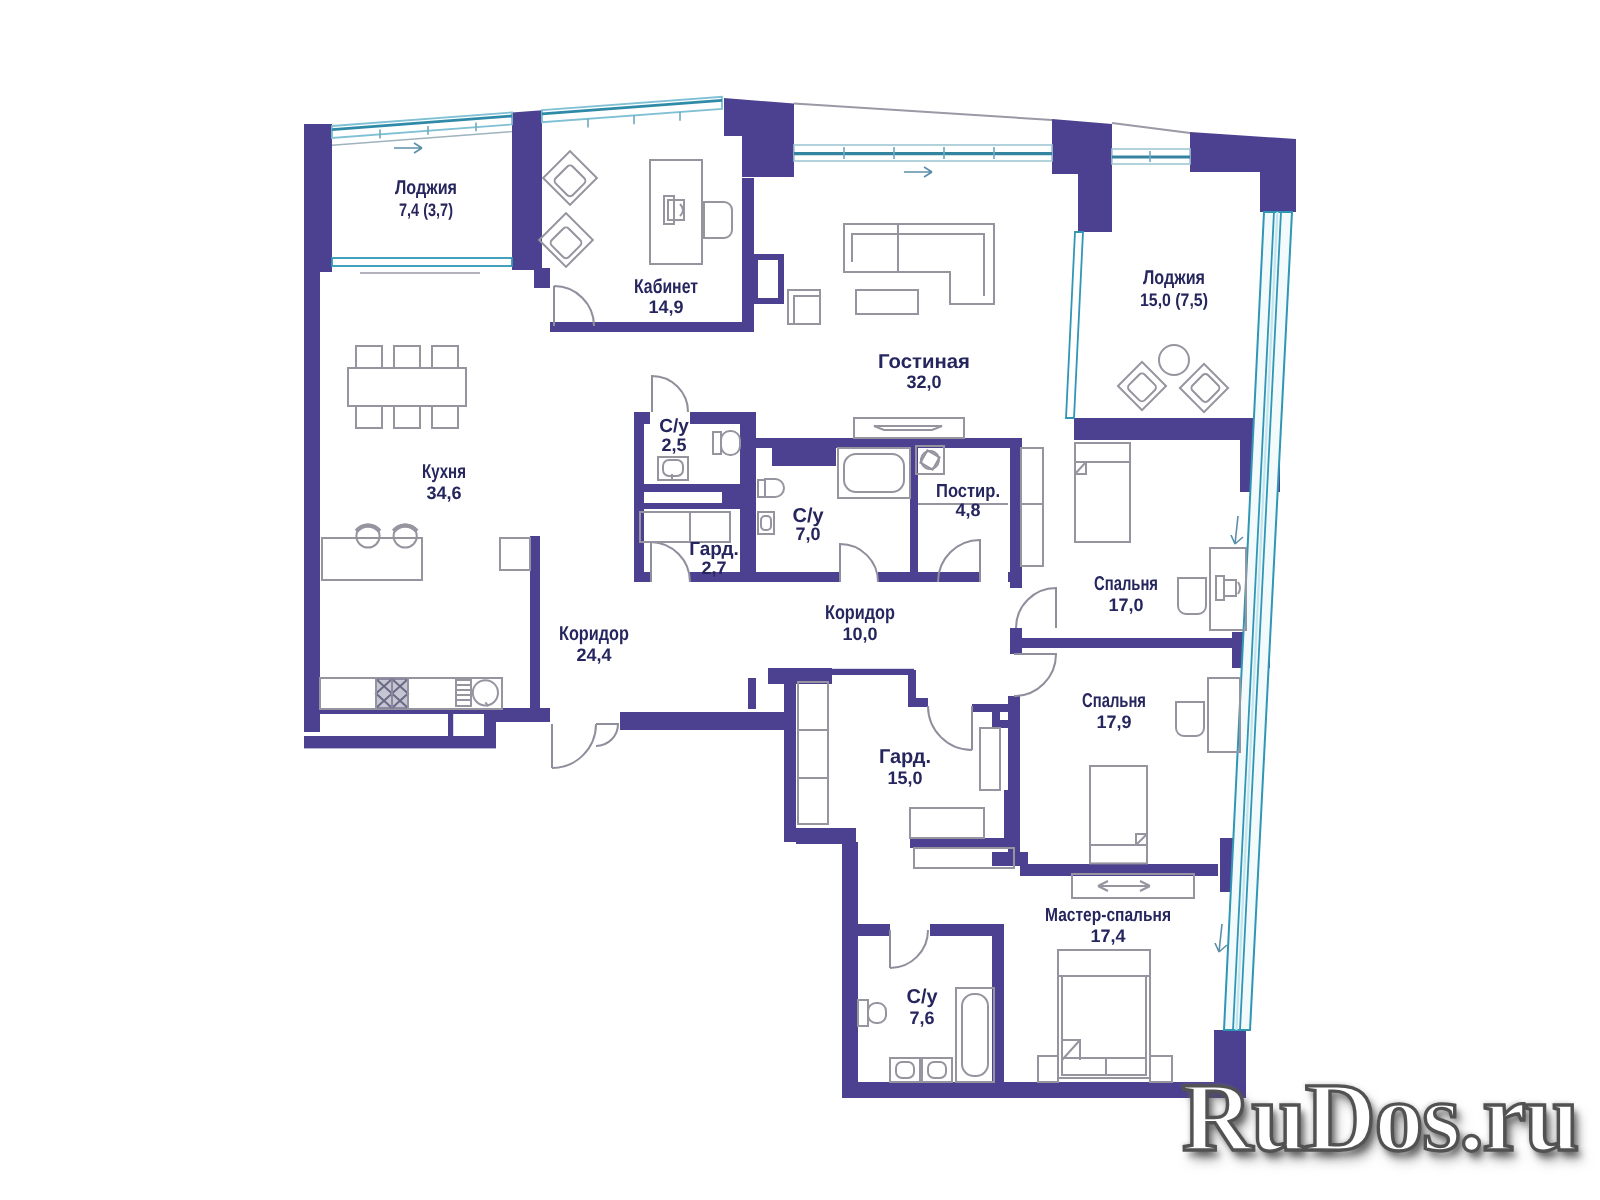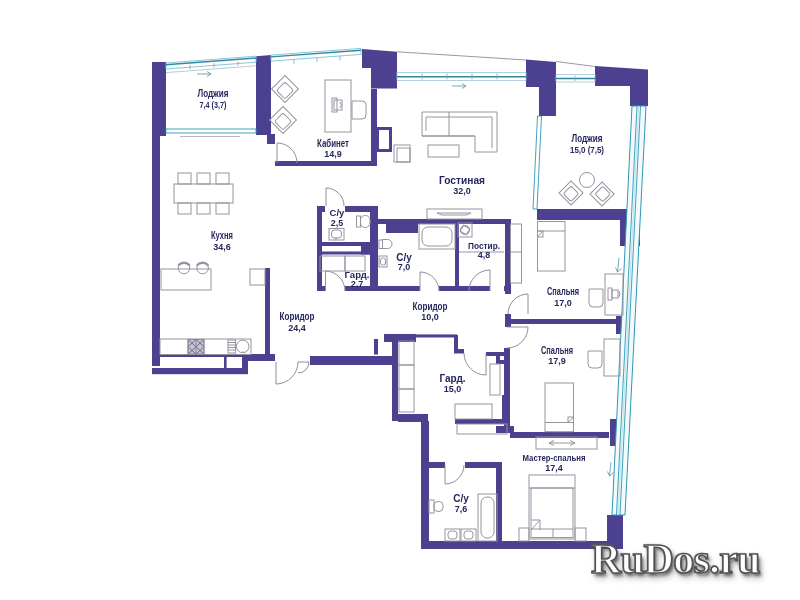--- a/index.html
+++ b/index.html
@@ -485,14 +485,14 @@
 <text x="452.5" y="392" text-anchor="middle" font-size="9">15,0</text>
 
 <text x="554" y="460.5" text-anchor="middle" font-size="9.5" textLength="63" lengthAdjust="spacingAndGlyphs">Мастер-спальня</text>
 <text x="554" y="471" text-anchor="middle" font-size="9">17,4</text>
 
 <text x="461" y="501.5" text-anchor="middle">С/у</text>
 <text x="461" y="512" text-anchor="middle" font-size="9">7,6</text>
 </g>
 </svg>
 
-<div id="watermark" style="position:absolute;left:591px;top:536px;font-family:'Liberation Serif',serif;font-weight:bold;font-size:42px;line-height:46px;letter-spacing:-0.6px;color:#ffffff;-webkit-text-stroke:1.7px #525252;text-shadow:2px 3px 3px rgba(80,80,80,0.8),3px 5px 6px rgba(100,100,100,0.55),-1px -1px 2px rgba(130,130,130,0.4);white-space:nowrap;">RuDos.ru</div>
+<div id="watermark" style="position:absolute;left:591px;top:536px;font-family:'Liberation Serif',serif;font-weight:bold;font-size:49px;line-height:46px;letter-spacing:-0.6px;color:#ffffff;-webkit-text-stroke:1.7px #525252;text-shadow:2px 3px 3px rgba(80,80,80,0.8),3px 5px 6px rgba(100,100,100,0.55),-1px -1px 2px rgba(130,130,130,0.4);white-space:nowrap;">RuDos.ru</div>
 
 
 </body></html>

